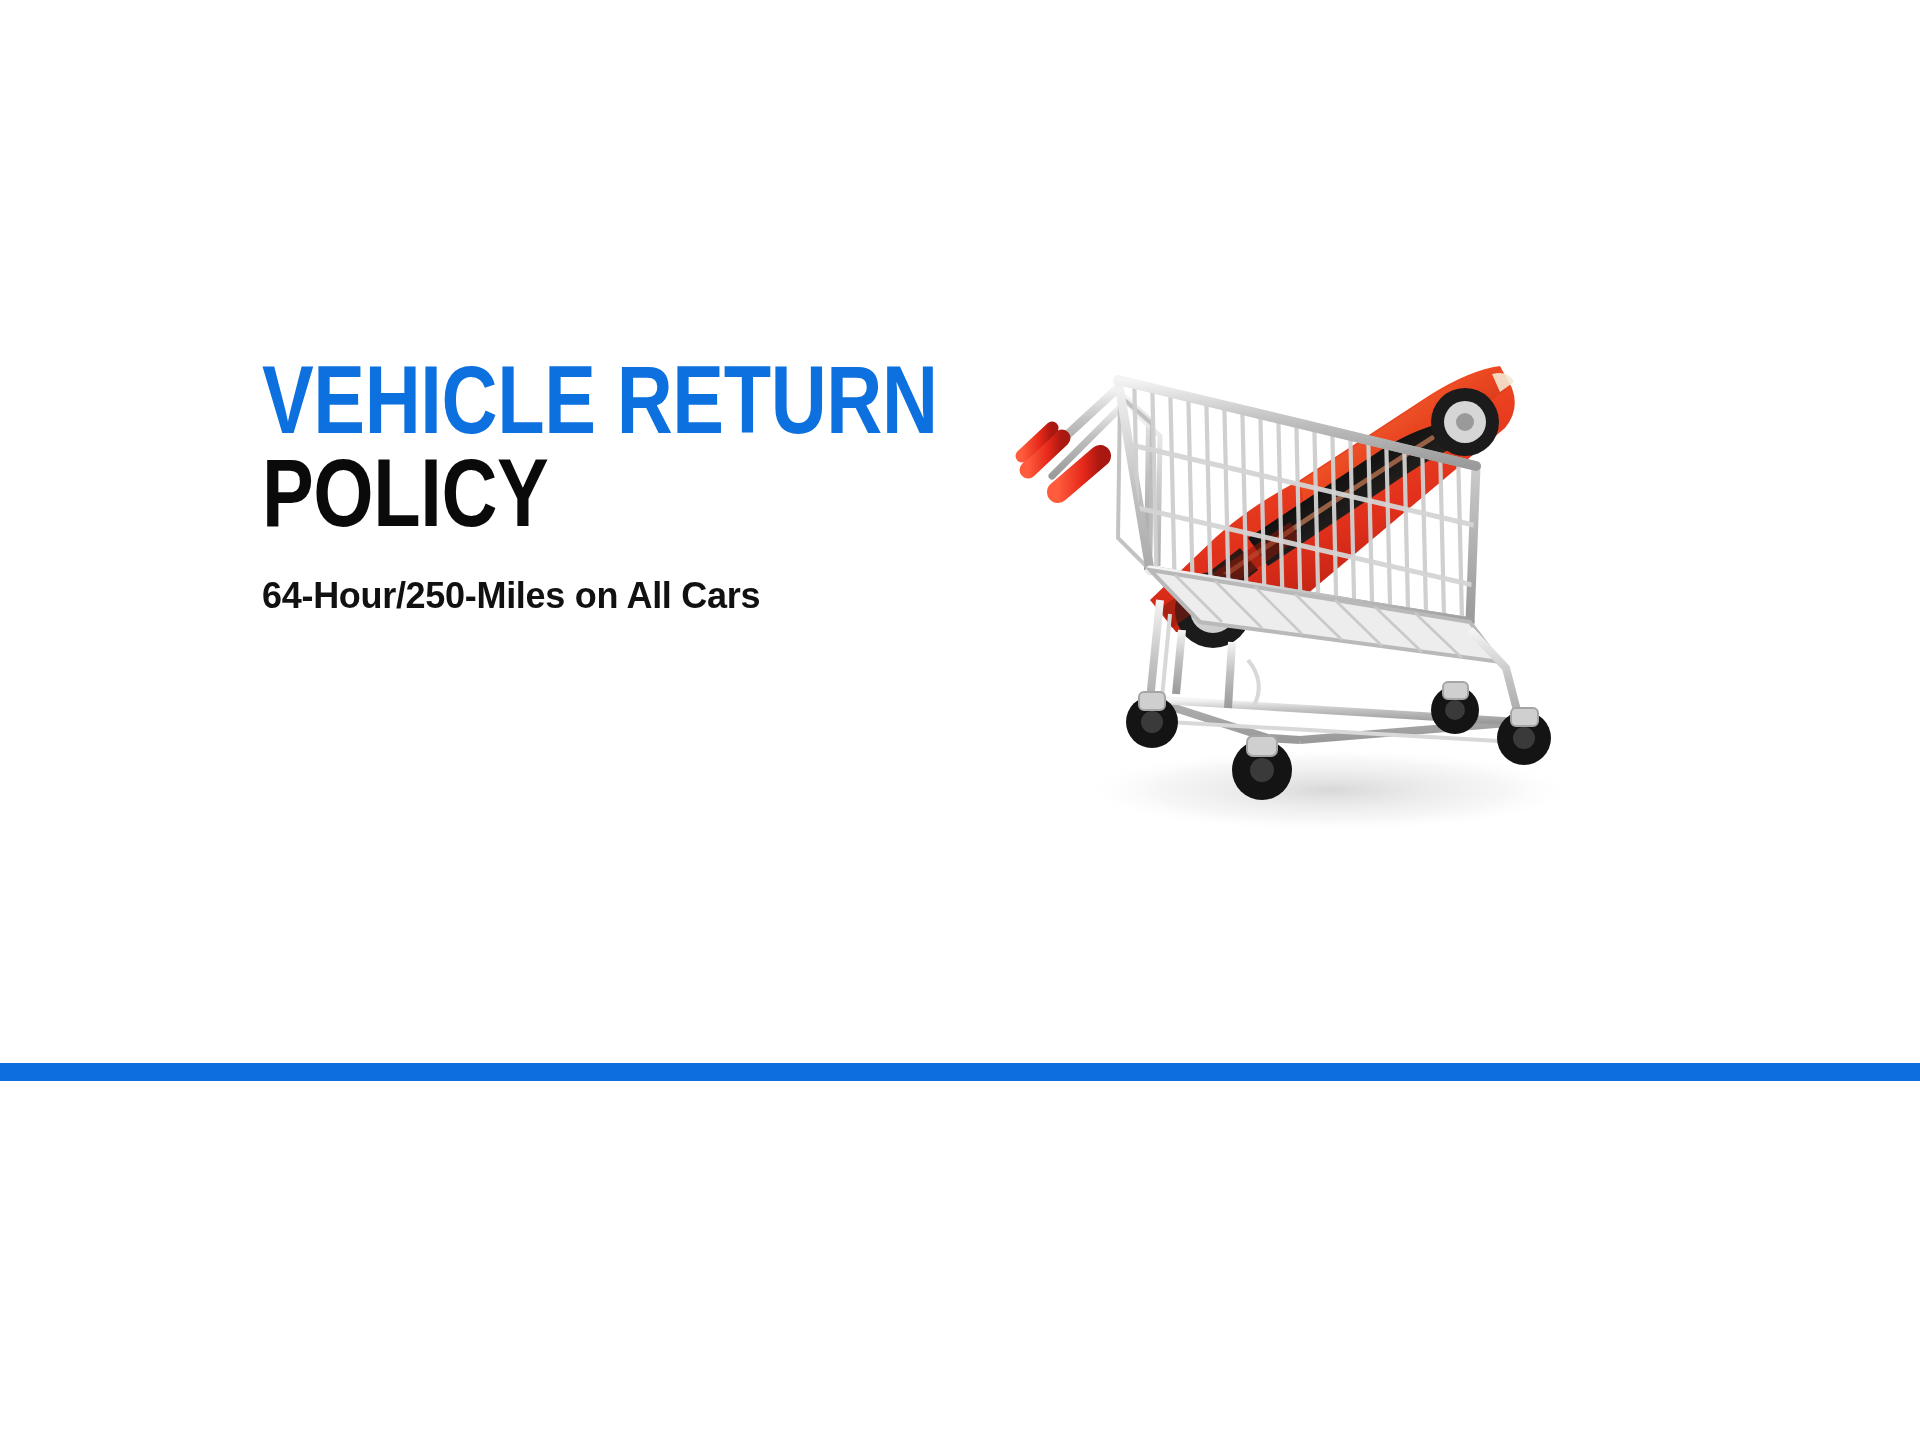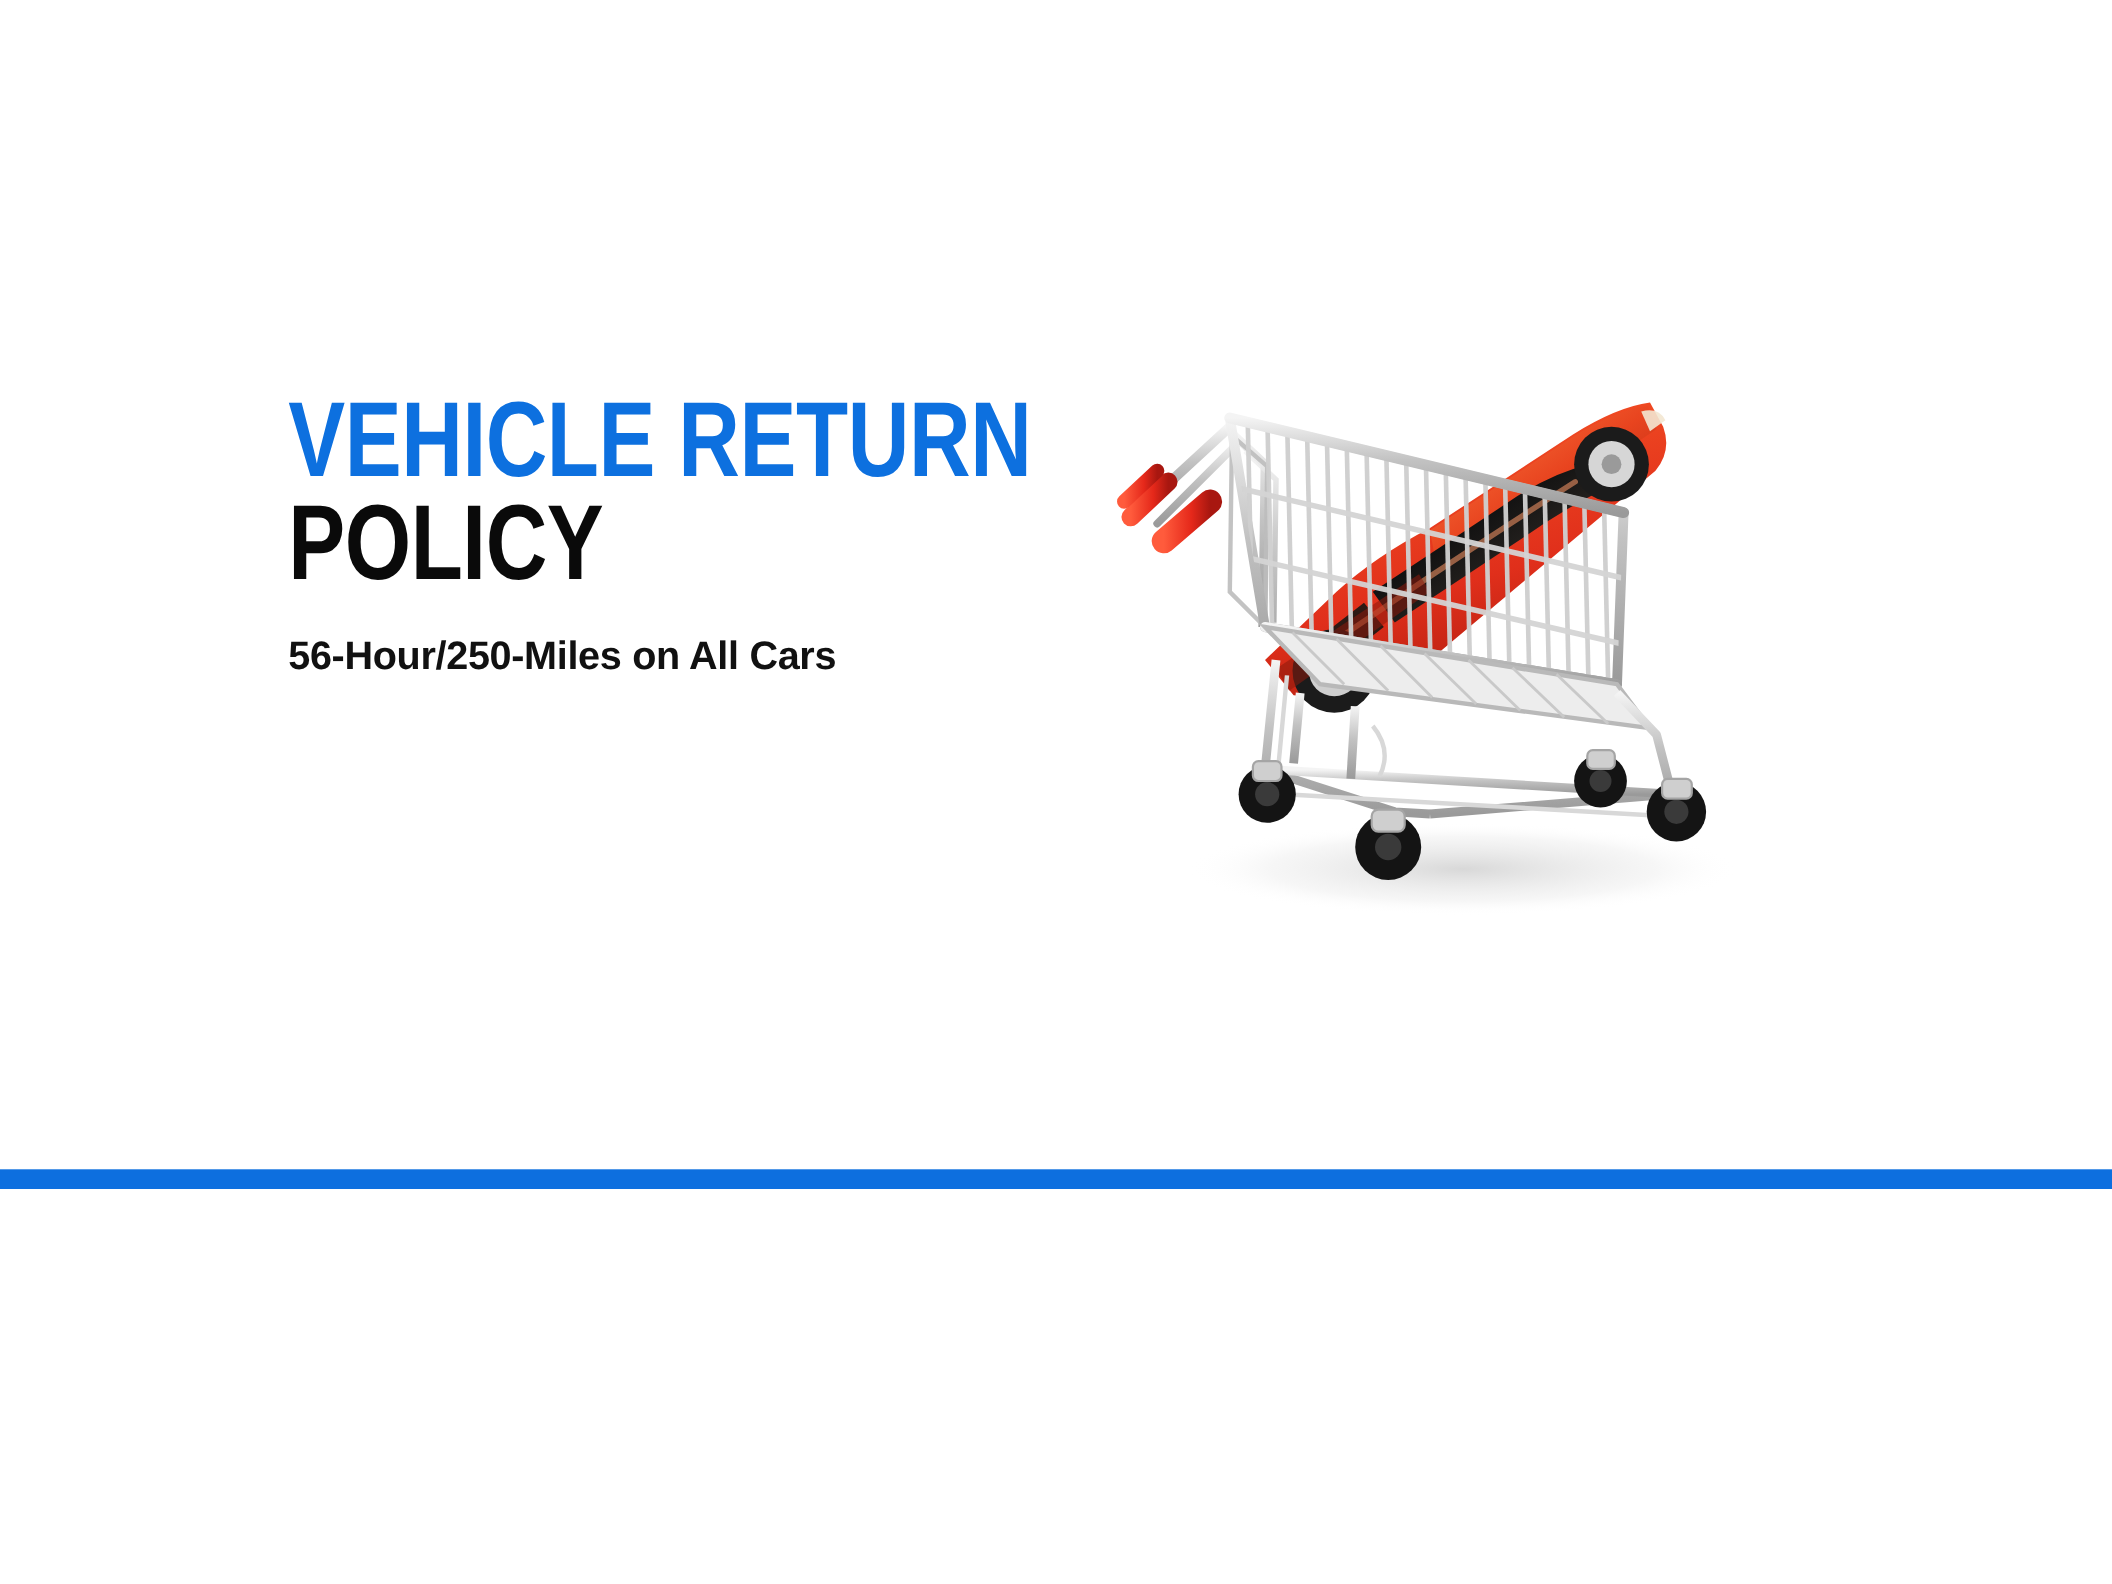--- a/index.html
+++ b/index.html
@@ -60,21 +60,21 @@
 </head>
 <body>
 
 <div class="slide">
 
   <div class="main">
 
     <div class="text-block">
       <div class="headline headline-1">VEHICLE RETURN</div>
       <div class="headline headline-2">POLICY</div>
-      <div class="subtitle">56-Hour/250-Miles on All Cars</div>
+      <div class="subtitle">64-Hour/250-Miles on All Cars</div>
     </div>
 
     <div class="photo">
       <svg viewBox="0 0 700 600" xmlns="http://www.w3.org/2000/svg">
         <defs>
           <linearGradient id="carBody" x1="0" y1="0" x2="0.4" y2="1">
             <stop offset="0%" stop-color="#ff7a3d"></stop>
             <stop offset="30%" stop-color="#f04a22"></stop>
             <stop offset="70%" stop-color="#e02f1b"></stop>
             <stop offset="100%" stop-color="#b51f10"></stop>

